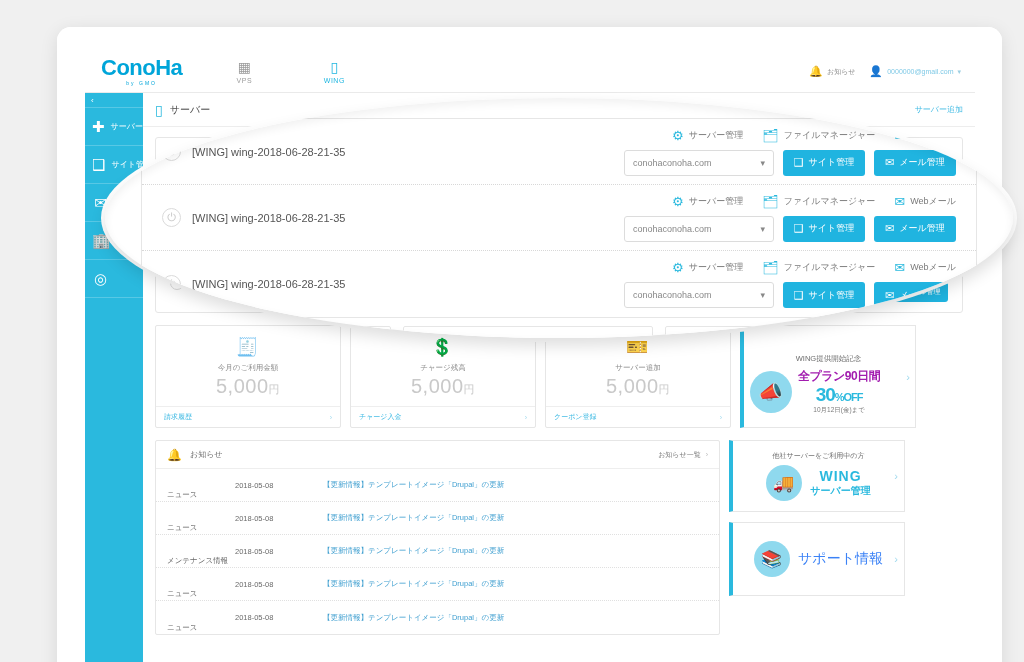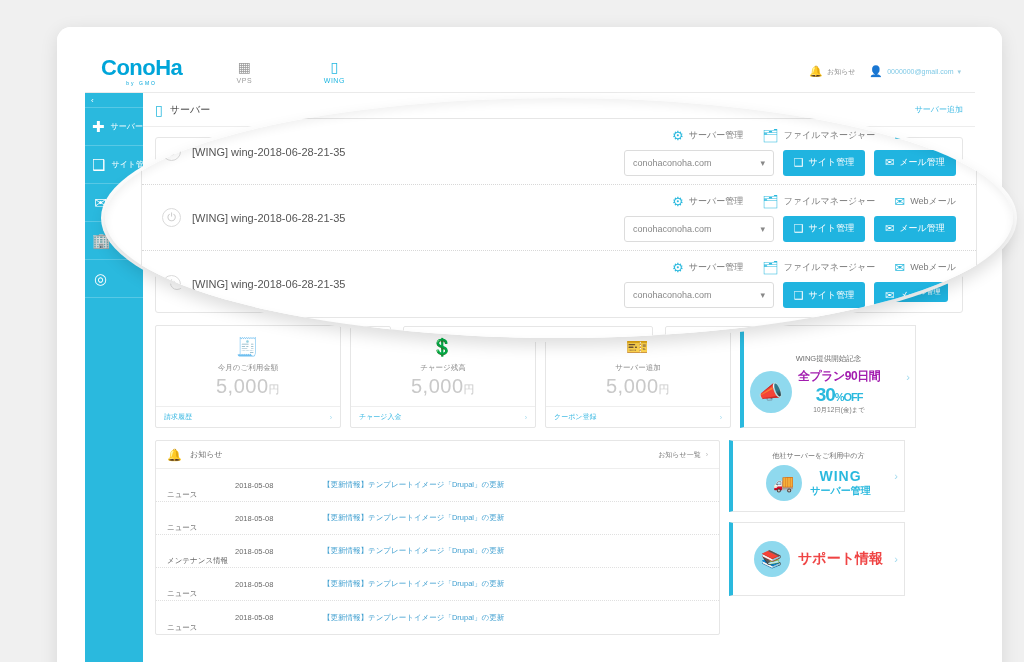--- a/index.html
+++ b/index.html
@@ -201,21 +201,21 @@
   .banner-inner { display: flex; flex-direction: column; align-items: center; width: 100%; }
   .banner-top { font-size: 7px; color: #6b6b6b; margin-bottom: 4px; }
   .banner-mid { display: flex; align-items: center; gap: 8px; }
   .banner-circle {
     width: 36px; height: 36px; border-radius: 50%;
     background: #8fd9ee; color: #fff; font-size: 17px;
     display: flex; align-items: center; justify-content: center; flex: none;
   }
   .banner-l1 { font-size: 14px; color: #2ab9de; font-weight: bold; letter-spacing: 1px; text-align: center; }
   .banner-l2 { font-size: 10px; color: #2ab9de; font-weight: bold; text-align: center; }
-  .banner-big { font-size: 14px; color: #ef4444; font-weight: bold; }
+  .banner-big { font-size: 14px; color: #3b82f6; font-weight: normal; }
   .banner .arw { position: absolute; right: 6px; top: 50%; transform: translateY(-50%); color: #9fd9ee; font-size: 11px; }
 
   
   .lens {
     position: absolute;
     left: 105px; top: 98px;
     width: 908px; height: 240px;
     border-radius: 50% / 50%;
     overflow: hidden;
     background: #fff;

